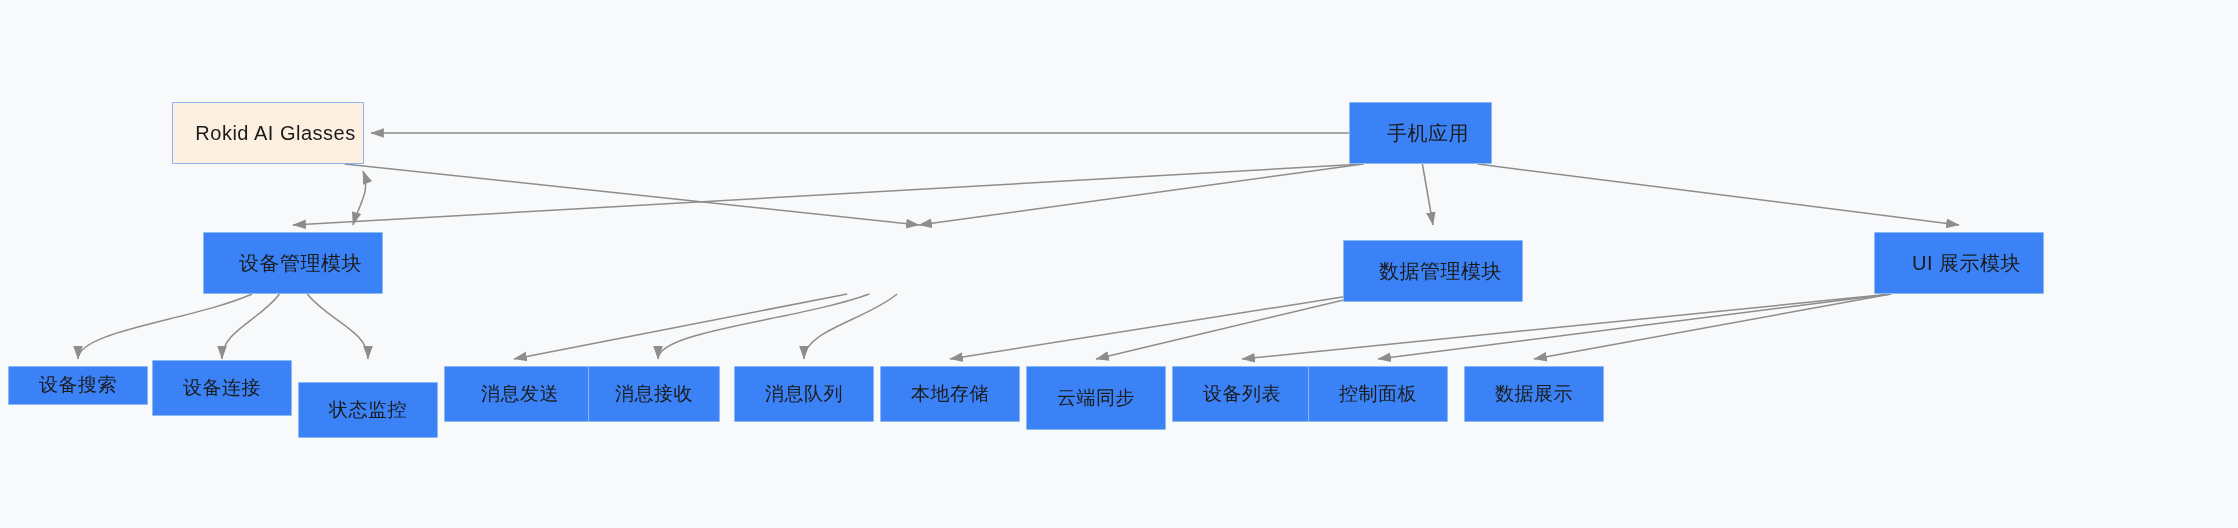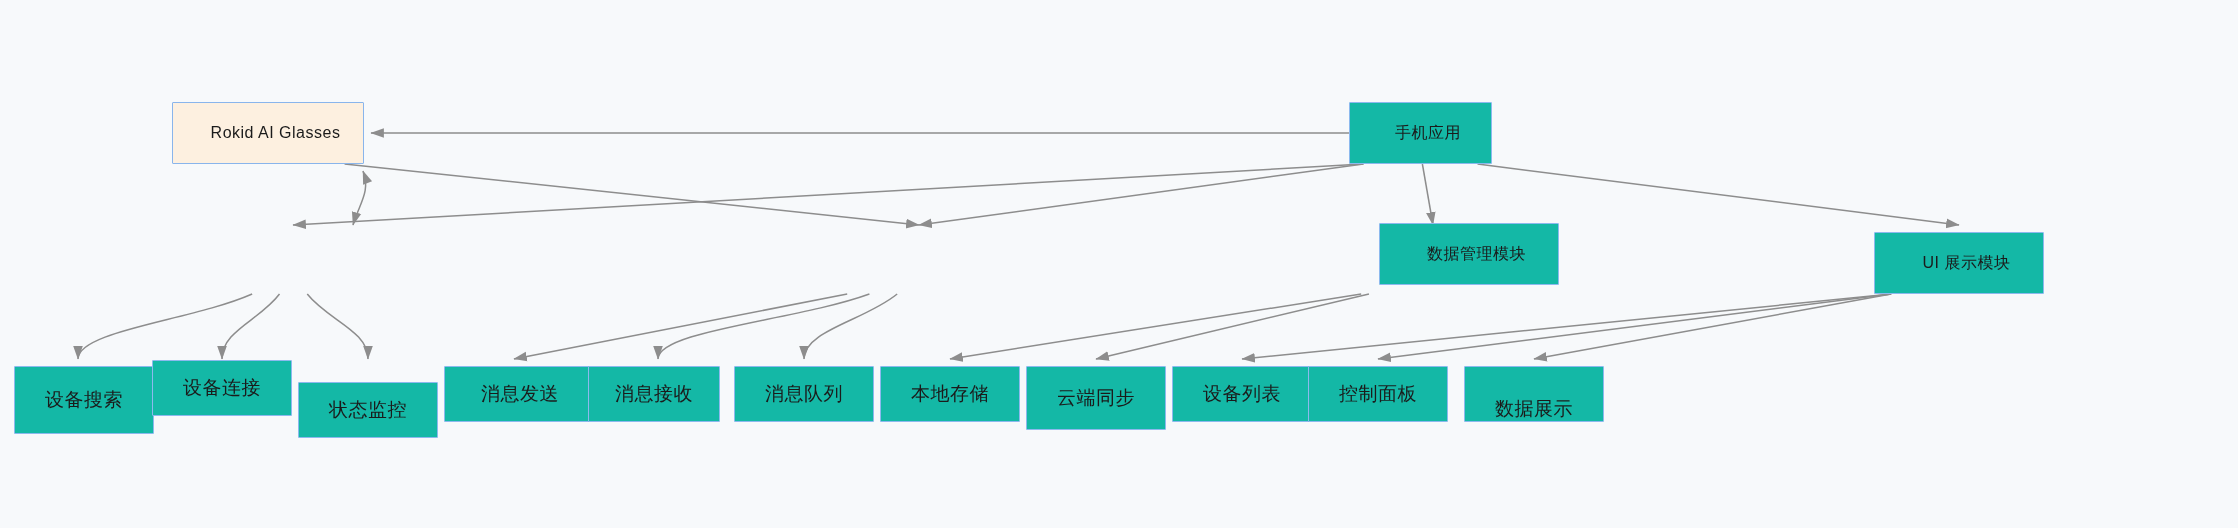--- a/index.html
+++ b/index.html
@@ -29,33 +29,33 @@
     height: 528px;
     pointer-events: none;
   }
   .node {
     position: absolute;
     box-sizing: border-box;
     display: flex;
     align-items: center;
     justify-content: center;
     border: 1.6px solid #8cb9ee;
-    background: #14b8a6;
+    background: #3b82f6;
     color: #1b1b1b;
     font-size: 19px;
     letter-spacing: 0.5px;
     line-height: 1.2;
     white-space: nowrap;
     border-radius: 1px;
   }
   .node.accent {
     background: #fdf0e0;
     border-color: #89b5ec;
   }
-  .node.lvl1 { font-size: 16px; padding-left: 15px; }
+  .node.lvl1 { font-size: 20px; padding-left: 15px; }
   .node-label { pointer-events: none; }
 </style>
 </head>
 <body>
 
 <div id="canvas">
 
   <svg class="edges" viewBox="0 0 2238 528" xmlns="http://www.w3.org/2000/svg">
     <defs>
       <marker id="arw" markerWidth="10" markerHeight="10" refX="8.6" refY="3.6" orient="auto" markerUnits="strokeWidth">
@@ -88,31 +88,34 @@
   </svg>
 
   <div class="node accent lvl1" style="left: 172px; top: 102px; width: 192px; height: 62px;">
     <span class="node-label">Rokid AI Glasses</span>
   </div>
 
   <div class="node lvl1" style="left: 1349px; top: 102px; width: 143px; height: 62px;">
     <span class="node-label">手机应用</span>
   </div>
 
+  <div class="node lvl1" style="left: 203px; top: 232px; width: 180px; height: 62px;">
+    <span class="node-label">设备管理模块</span>
+  </div>
 
 
-  <div class="node lvl1" style="left: 1343px; top: 223px; width: 180px; height: 62px; margin-left: 36px;">
+  <div class="node lvl1" style="left: 1343px; top: 240px; width: 180px; height: 62px;">
     <span class="node-label">数据管理模块</span>
   </div>
 
   <div class="node lvl1" style="left: 1874px; top: 232px; width: 170px; height: 62px;">
     <span class="node-label">UI 展示模块</span>
   </div>
 
-  <div class="node" style="left: 8px; top: 366px; width: 140px; height: 68px; margin-left: 6px;">
+  <div class="node" style="left: 8px; top: 366px; width: 140px; height: 39px;">
     <span class="node-label">设备搜索</span>
   </div>
 
   <div class="node" style="left: 152px; top: 360px; width: 140px; height: 56px;">
     <span class="node-label">设备连接</span>
   </div>
 
   <div class="node" style="left: 298px; top: 382px; width: 140px; height: 56px;">
     <span class="node-label">状态监控</span>
   </div>
@@ -138,17 +141,17 @@
   </div>
 
   <div class="node" style="left: 1172px; top: 366px; width: 140px; height: 56px; text-align: right;">
     <span class="node-label">设备列表</span>
   </div>
 
   <div class="node" style="left: 1308px; top: 366px; width: 140px; height: 56px;">
     <span class="node-label">控制面板</span>
   </div>
 
-  <div class="node" style="left: 1464px; top: 366px; width: 140px; height: 56px; align-items: flex-end;">
+  <div class="node" style="left: 1464px; top: 366px; width: 140px; height: 56px;">
     <span class="node-label">数据展示</span>
   </div>
 
 </div>
 
 </body></html>

